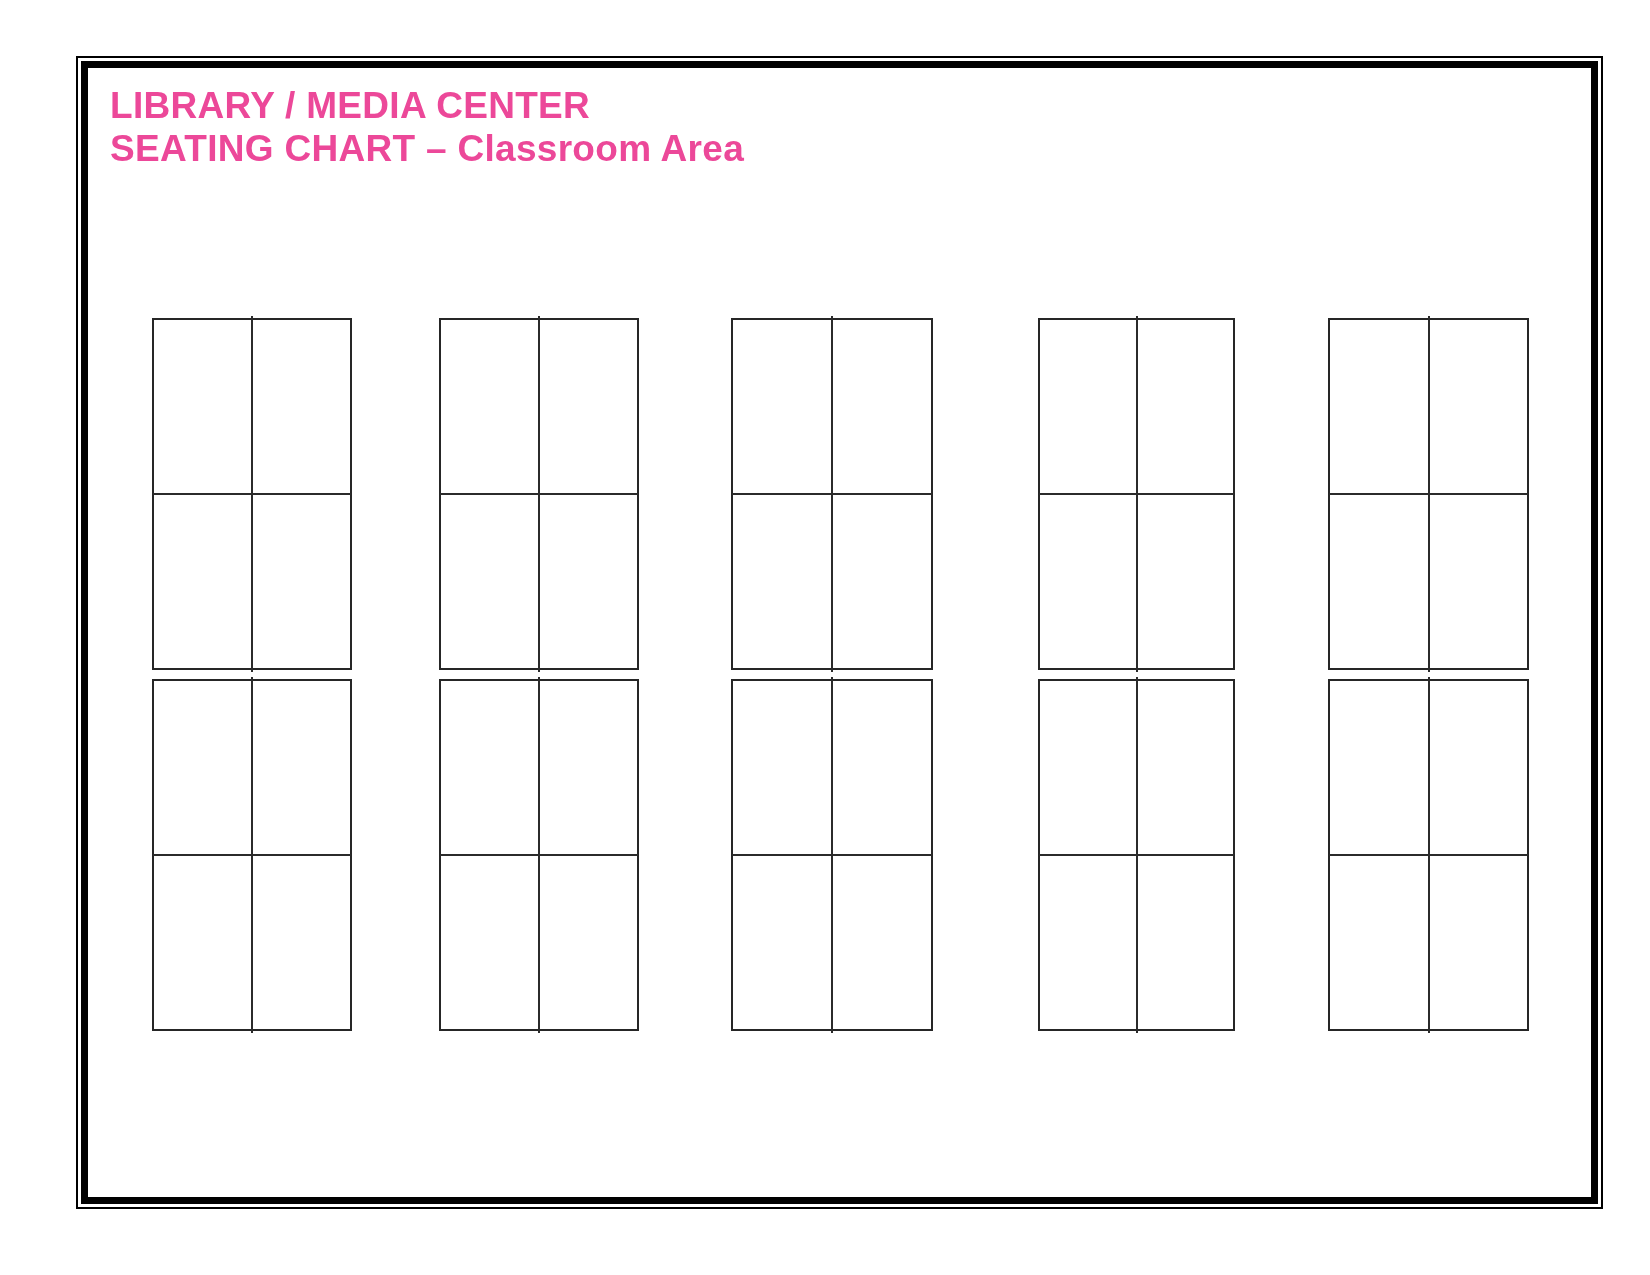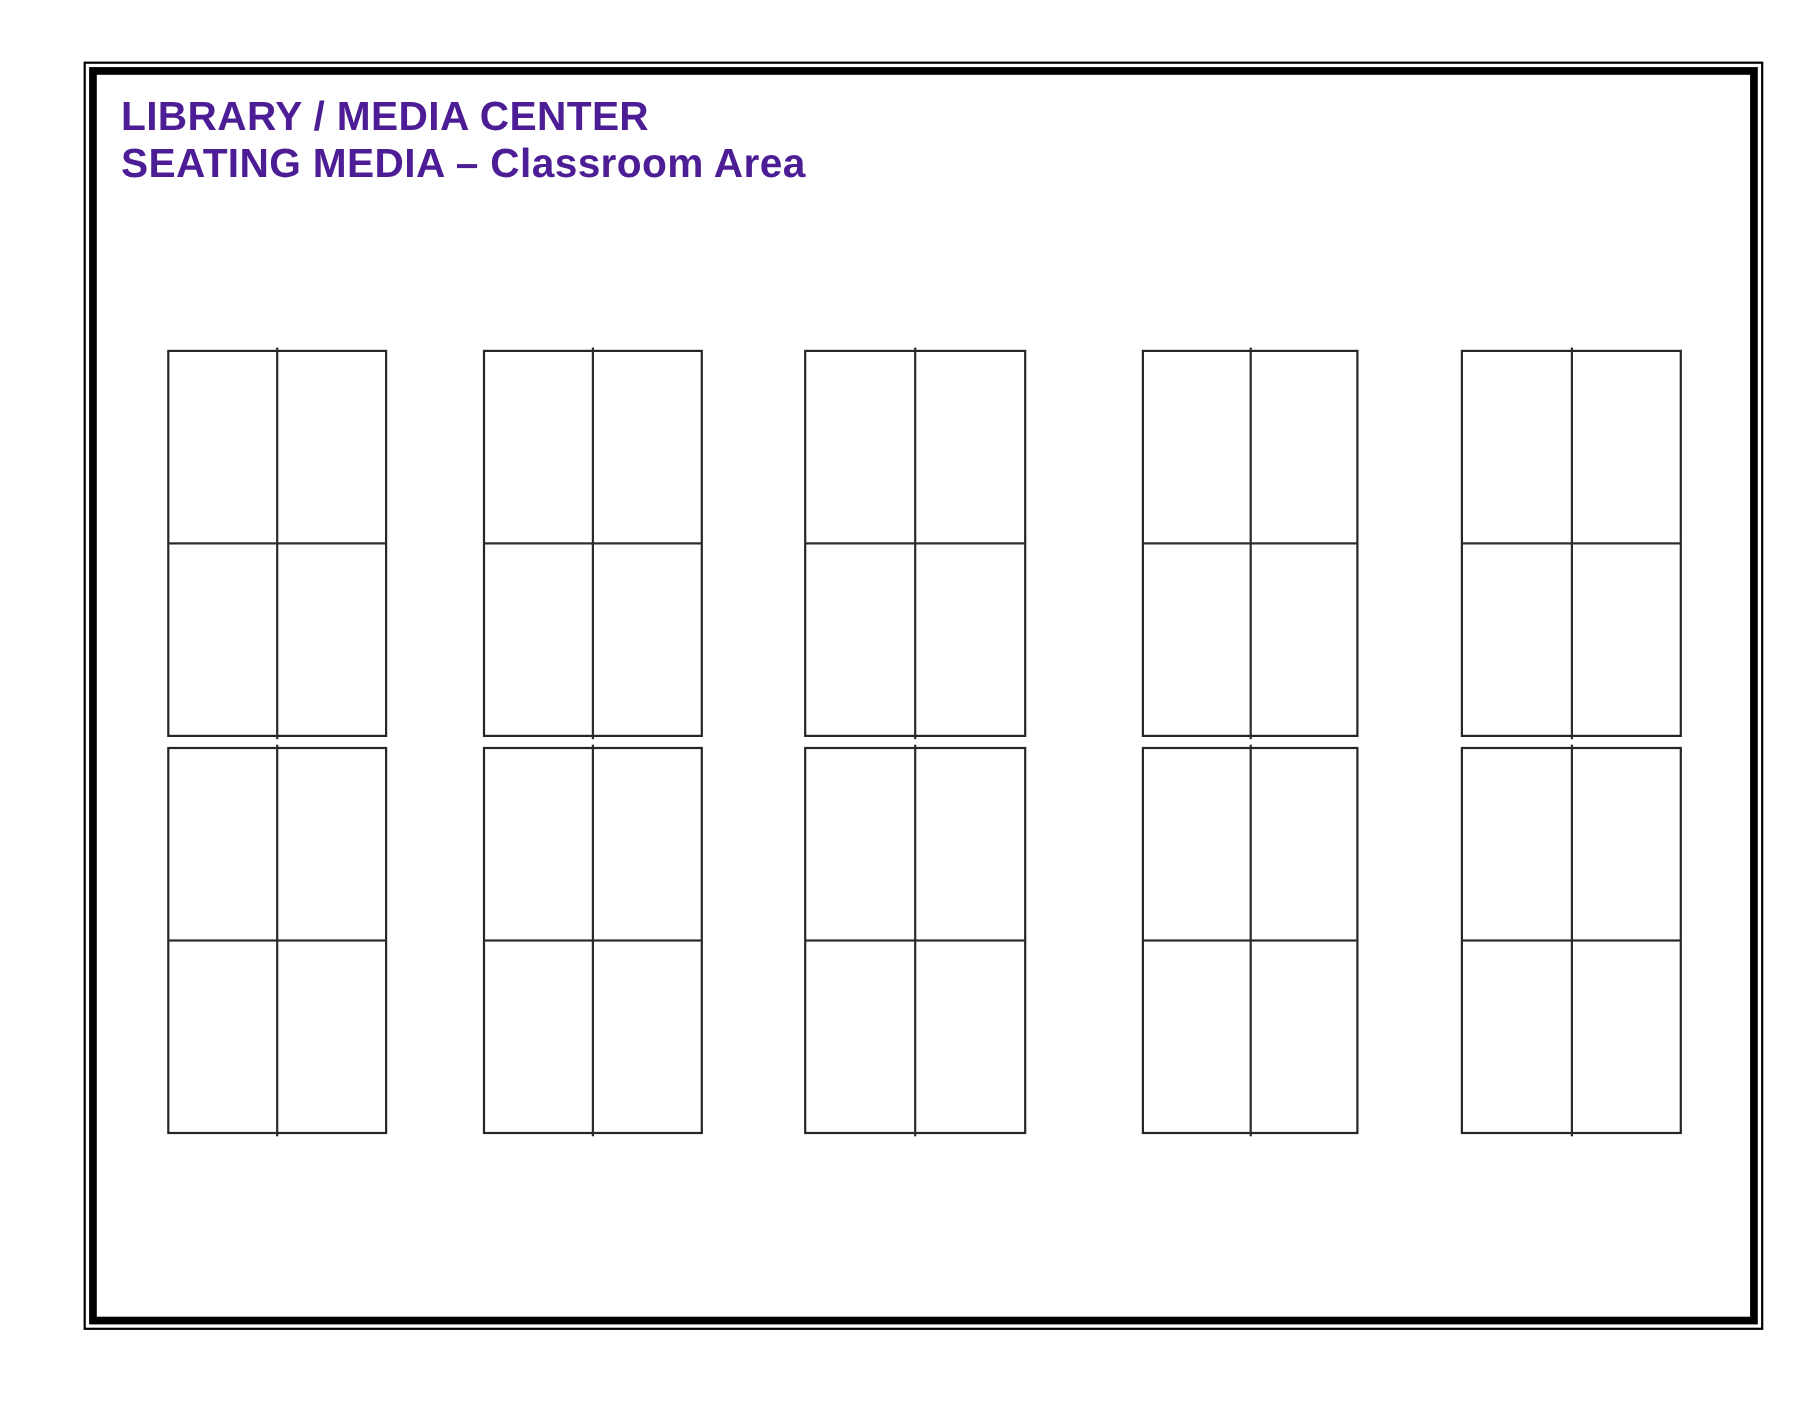--- a/index.html
+++ b/index.html
@@ -27,21 +27,21 @@
     left: 3px; top: 3px; right: 3px; bottom: 3px;
     border: 7px solid #000000;
   }
   .title {
     position: absolute;
     left: 110px; top: 84px;
     font-size: 37px;
     font-weight: 700;
     line-height: 43px;
     letter-spacing: 0.3px;
-    color: #4c1d95;
+    color: #ec4899;
     white-space: nowrap;
   }
   #seating-grid { position: absolute; left: 0; top: 0; width: 100%; height: 100%; }
   .table-block {
     position: absolute;
     border: 2px solid #262626;
     background: #ffffff;
   }
   
   .divider-v {
@@ -71,21 +71,21 @@
 <body>
 
 <div class="page">
 
   <div class="frame-outer">
     <div class="frame-inner"></div>
   </div>
 
   <div class="title">
     <div>LIBRARY / MEDIA CENTER</div>
-    <div>SEATING MEDIA – Classroom Area</div>
+    <div>SEATING CHART – Classroom Area</div>
   </div>
 
   <div id="seating-grid">
       <div class="table-block" aria-label="table row 1 column 1" style="left: 152px; top: 318px; width: 200px; height: 352px;">
         <div class="divider-v"></div>
         <div class="divider-h"></div>
         <div class="seat seat-0"></div>
         <div class="seat seat-1"></div>
         <div class="seat seat-2"></div>
         <div class="seat seat-3"></div>

